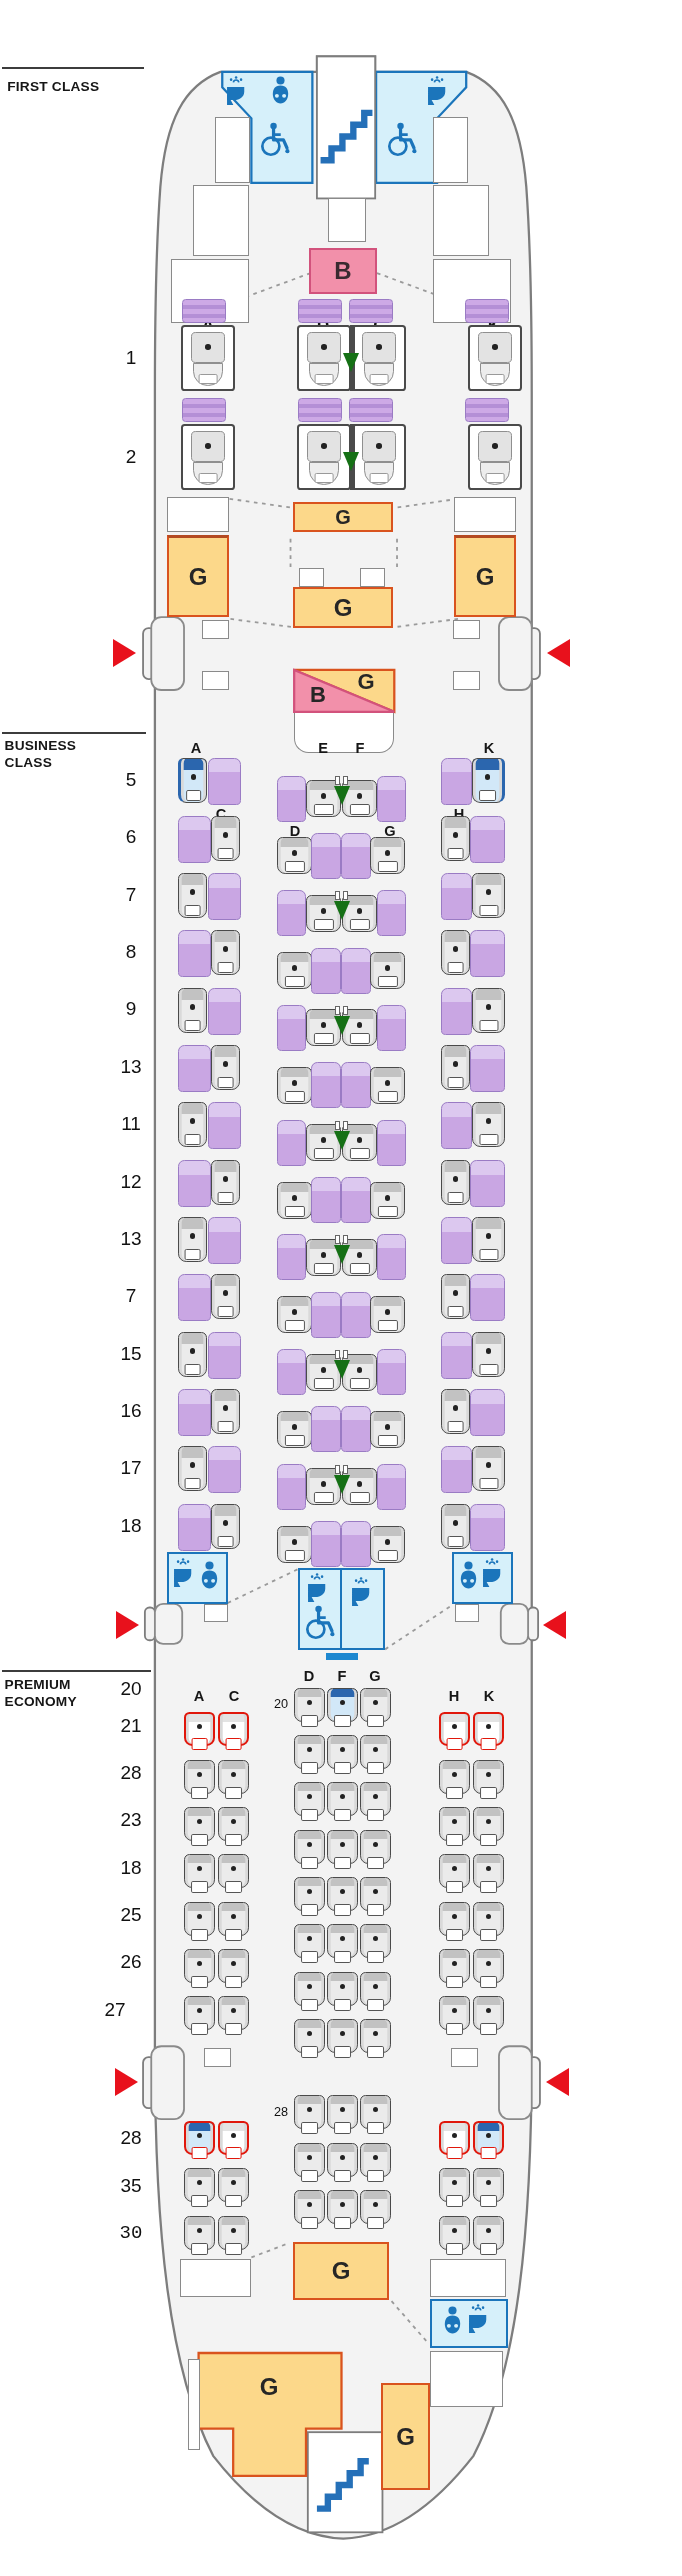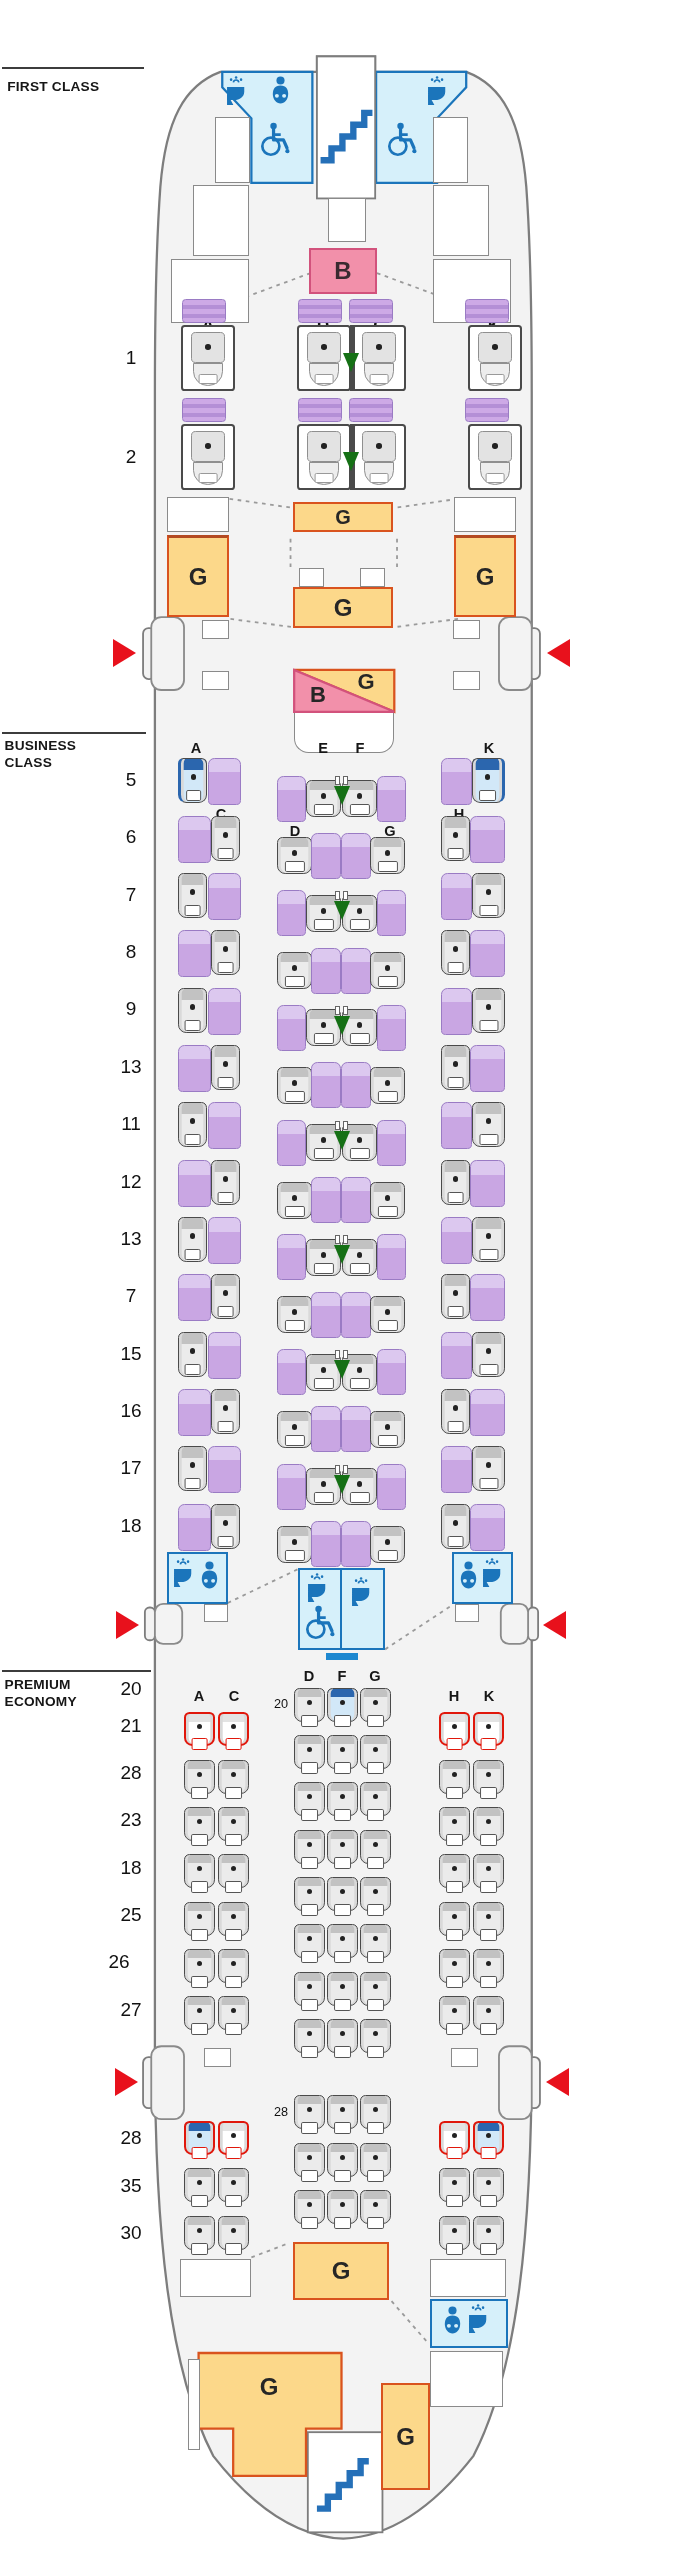--- a/index.html
+++ b/index.html
@@ -257,25 +257,25 @@
     <div class="rownum" style="left: 131px; top: 1354px;">15</div>
     <div class="rownum" style="left: 131px; top: 1411px;">16</div>
     <div class="rownum" style="left: 131px; top: 1468px;">17</div>
     <div class="rownum" style="left: 131px; top: 1526px;">18</div>
     <div class="rownum" style="left: 131px; top: 1689px;">20</div>
     <div class="rownum" style="left: 131px; top: 1726px;">21</div>
     <div class="rownum" style="left: 131px; top: 1773px;">28</div>
     <div class="rownum" style="left: 131px; top: 1820px;">23</div>
     <div class="rownum" style="left: 131px; top: 1868px;">18</div>
     <div class="rownum" style="left: 131px; top: 1915px;">25</div>
-    <div class="rownum" style="left: 119px; top: 1962px;">26</div>
-    <div class="rownum" style="left: 131px; top: 2010px;">27</div>
+    <div class="rownum" style="left: 131px; top: 1962px;">26</div>
+    <div class="rownum" style="left: 115px; top: 2010px;">27</div>
     <div class="rownum" style="left: 131px; top: 2138px;">28</div>
     <div class="rownum" style="left: 131px; top: 2186px;">35</div>
-    <div class="rownum" style="left: 131px; top: 2233px;">30</div>
+    <div class="rownum" style="left: 131px; top: 2233px; font-family: Liberation Mono, monospace;">30</div>
     <div class="inlnum" style="left: 288px; top: 1704px;">20</div>
     <div class="inlnum" style="left: 288px; top: 2112px;">28</div>
     <div class="ltr" style="left: 208px; top: 315px; font-size: 17.3px;">A</div>
     <div class="ltr" style="left: 323px; top: 315px; font-size: 17.3px;">D</div>
     <div class="ltr" style="left: 380px; top: 315px; font-size: 17.3px;">G</div>
     <div class="ltr" style="left: 494px; top: 315px; font-size: 17.3px;">K</div>
     <div class="ltr" style="left: 196px; top: 740px; font-size: 14.6px;">A</div>
     <div class="ltr" style="left: 323px; top: 740px; font-size: 14.6px;">E</div>
     <div class="ltr" style="left: 360px; top: 740px; font-size: 14.6px;">F</div>
     <div class="ltr" style="left: 489px; top: 740px; font-size: 14.6px;">K</div>

